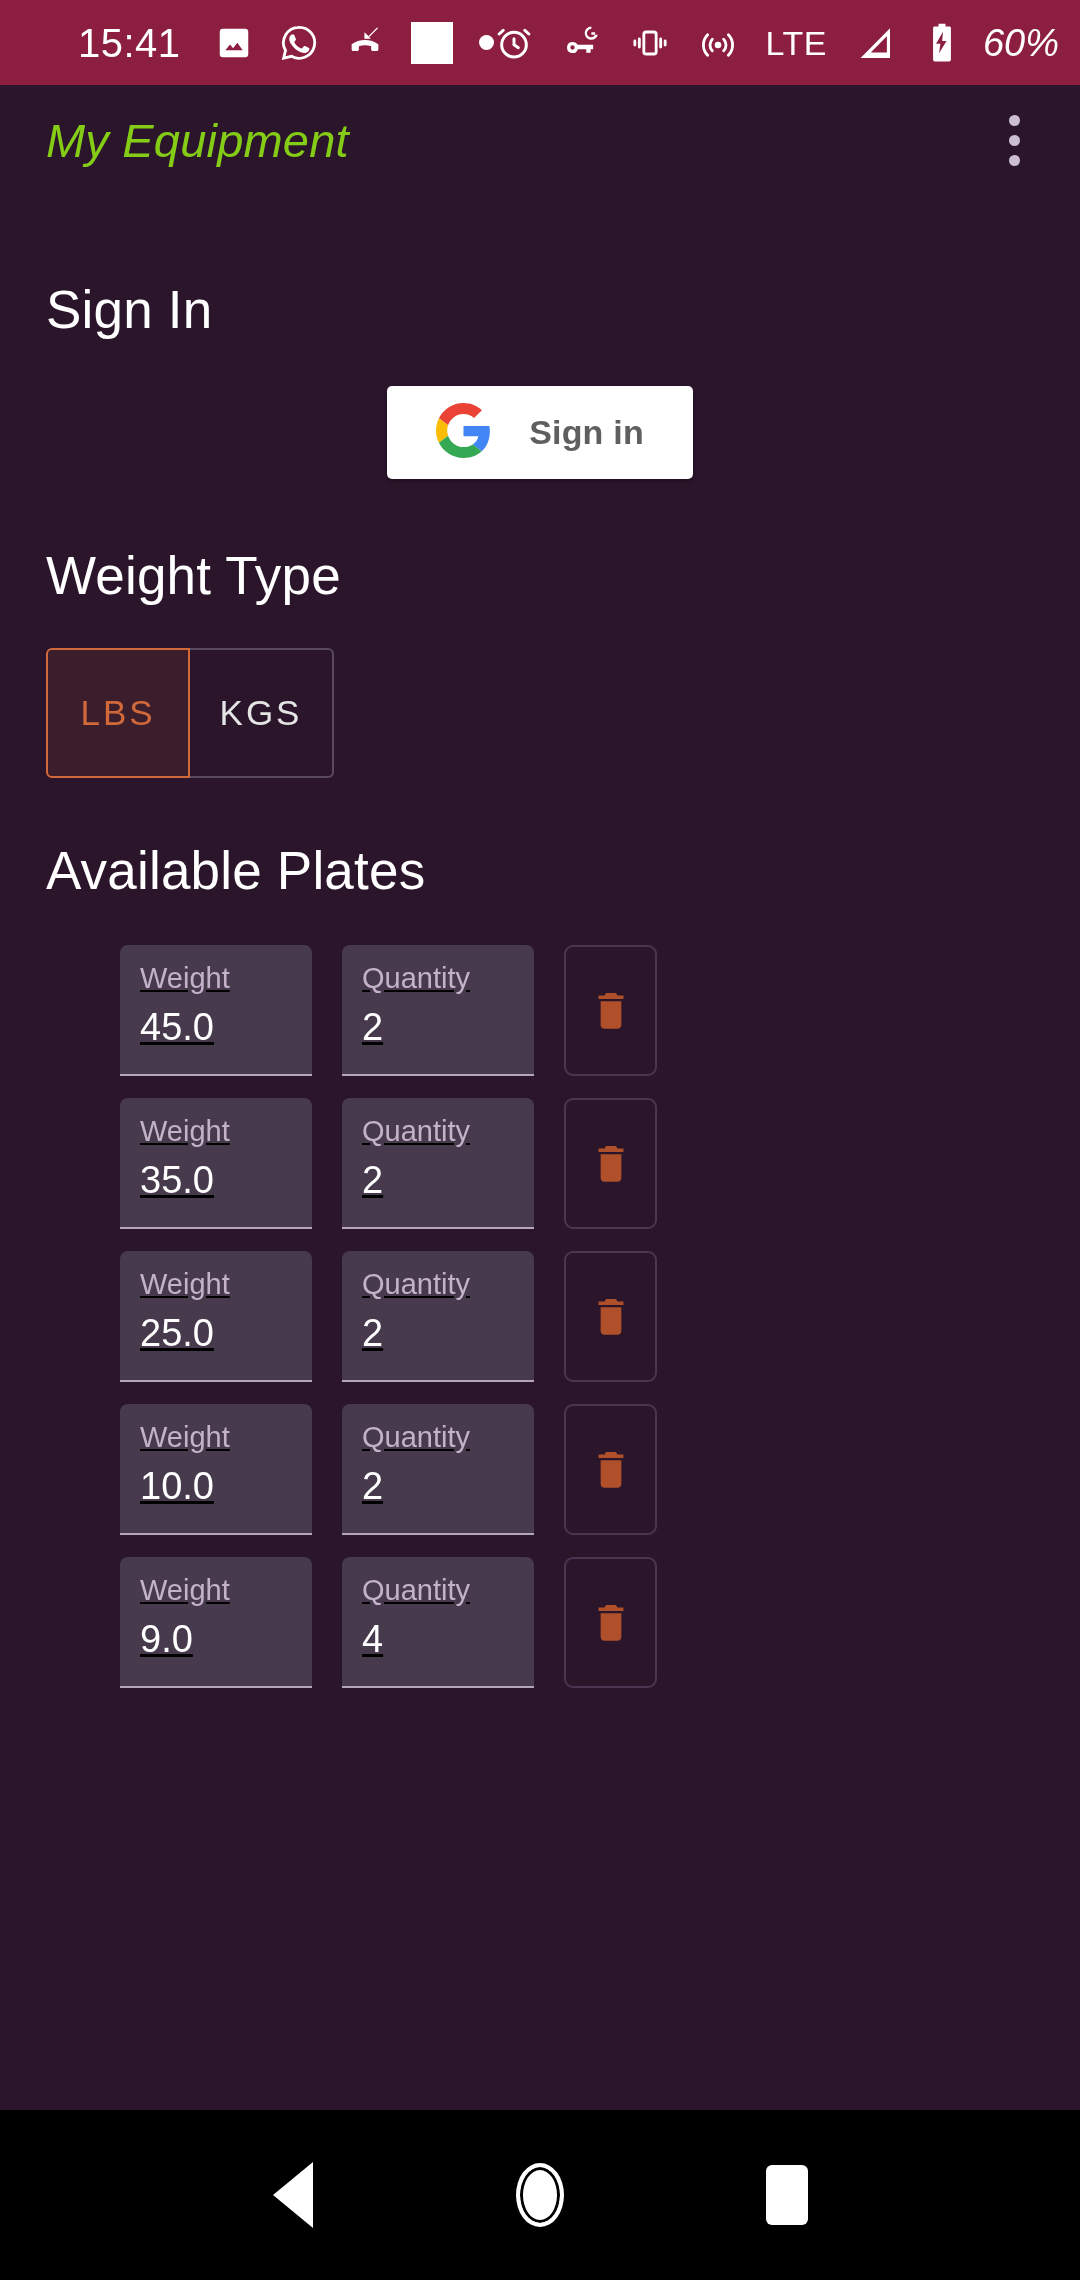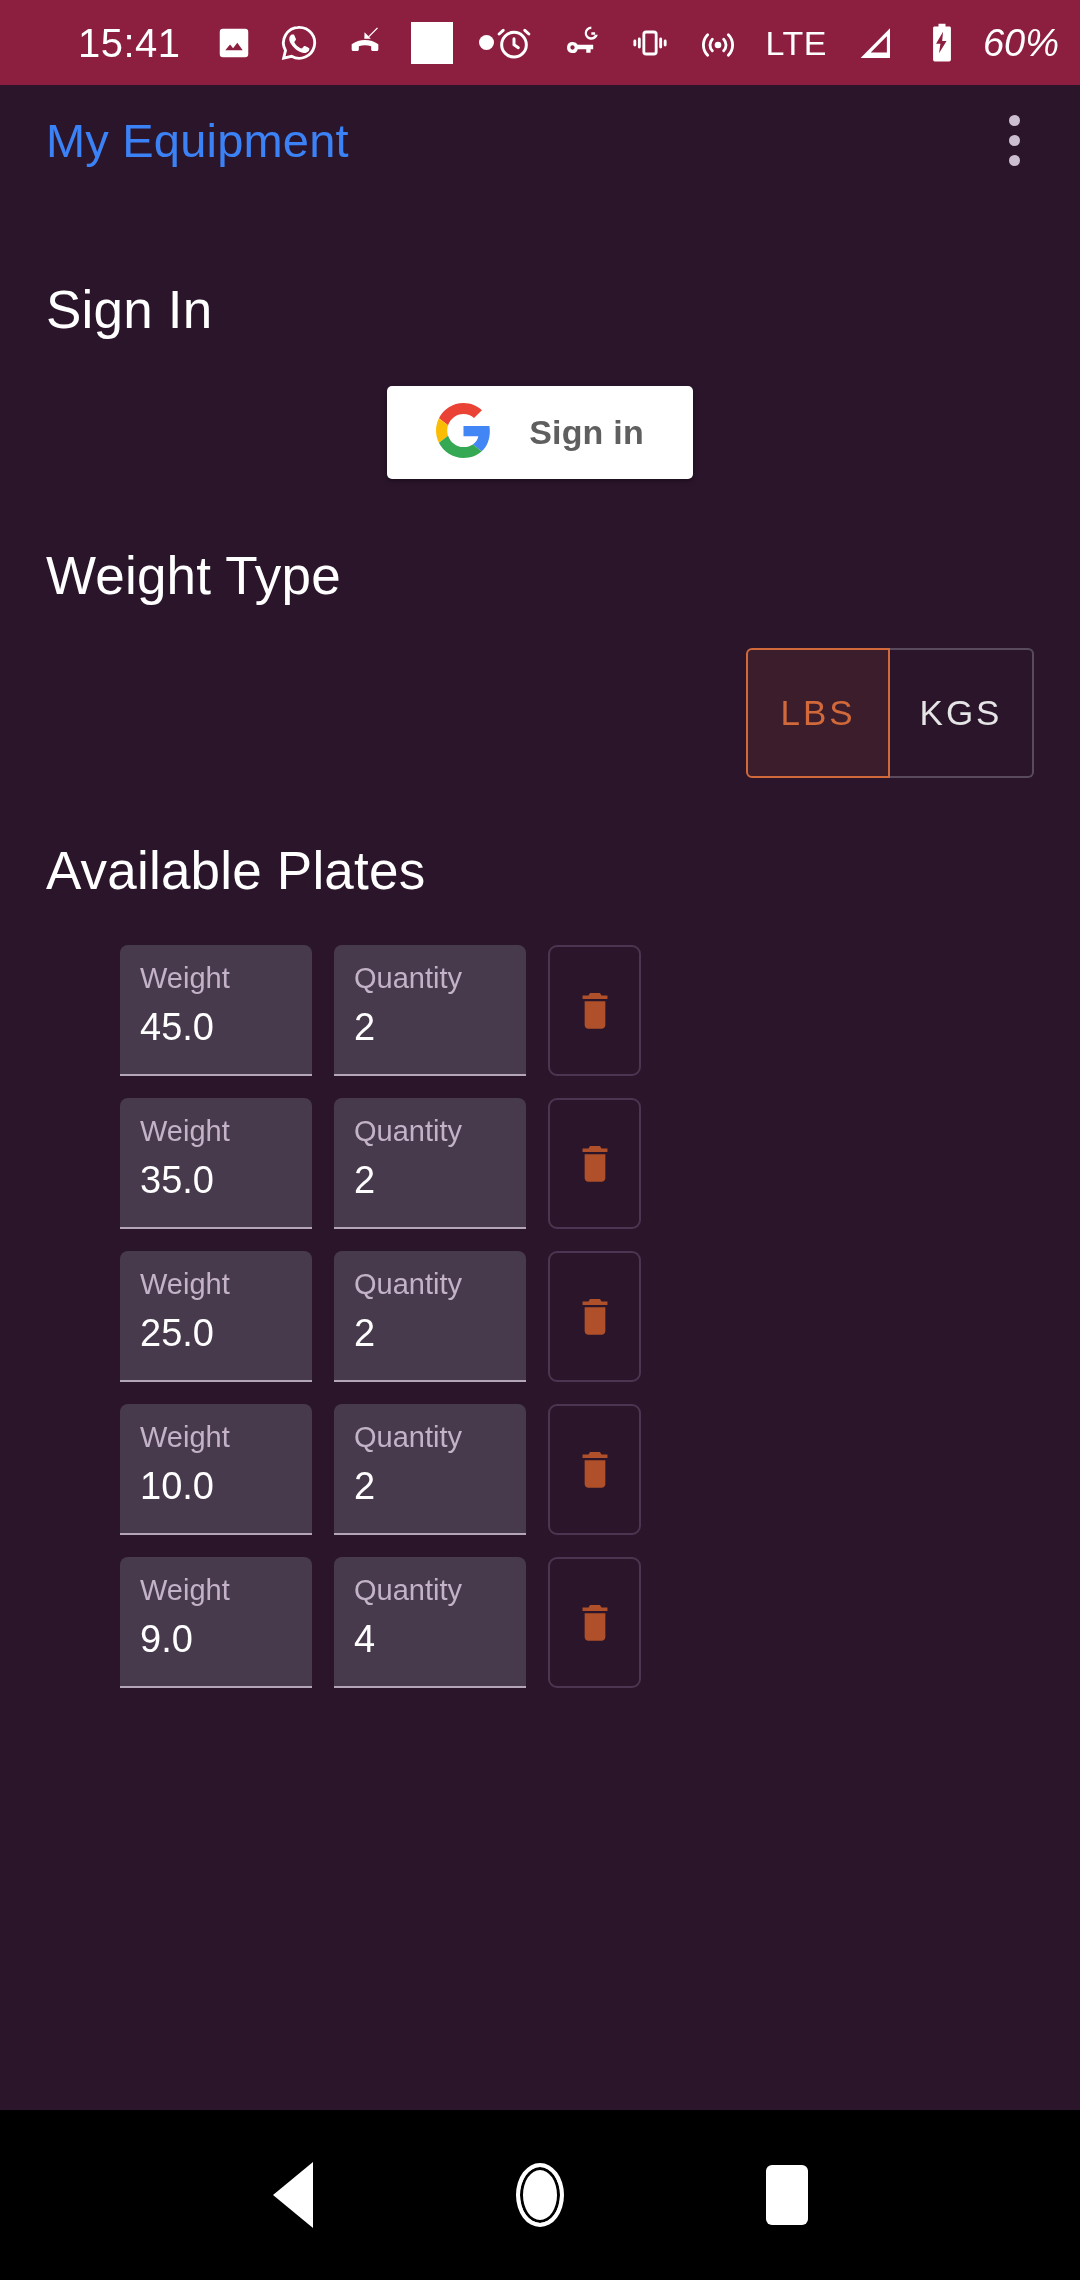--- a/index.html
+++ b/index.html
@@ -77,23 +77,24 @@
   
   .app-bar {
     flex: 0 0 110px;
     display: flex;
     align-items: center;
     padding: 0 36px 0 46px;
     background: #2b152b;
   }
   .app-title {
     font-size: 47px;
-    color: #3b82f6;
+    color: #84cc16;
     font-weight: 400;
     letter-spacing: 0.2px;
+    font-style: italic;
   }
   .overflow-btn {
     margin-left: auto;
     width: 60px;
     height: 84px;
     display: flex;
     flex-direction: column;
     align-items: center;
     justify-content: center;
     gap: 9px;
@@ -152,21 +153,21 @@
     font-size: 34px;
     color: #5f5f5f;
     font-weight: 700;
     letter-spacing: 0.2px;
   }
 
   
   .weight-type-section { padding-top: 66px; }
   .segmented-wrap {
     display: flex;
-    justify-content: flex-end;
+    justify-content: flex-start;
     margin-top: 42px;
   }
   .segmented {
     display: flex;
     height: 130px;
   }
   .seg {
     width: 144px;
     display: flex;
     align-items: center;
@@ -189,24 +190,25 @@
     color: #e5e5e5;
   }
 
   
   .plates-section { padding-top: 62px; }
   .plates-list { margin-top: 44px; }
 
   .plate-row {
     display: flex;
     align-items: center;
-    gap: 22px;
+    gap: 30px;
     margin-bottom: 22px;
     padding-left: 74px;
     padding-right: 42px;
+    text-decoration: underline;
   }
 
   .tf {
     flex: 0 0 auto;
     width: 192px;
     height: 131px;
     background: #483a4d;
     border-radius: 8px 8px 0 0;
     border-bottom: 2px solid #b4a5b8;
     padding: 17px 20px 0 20px;

